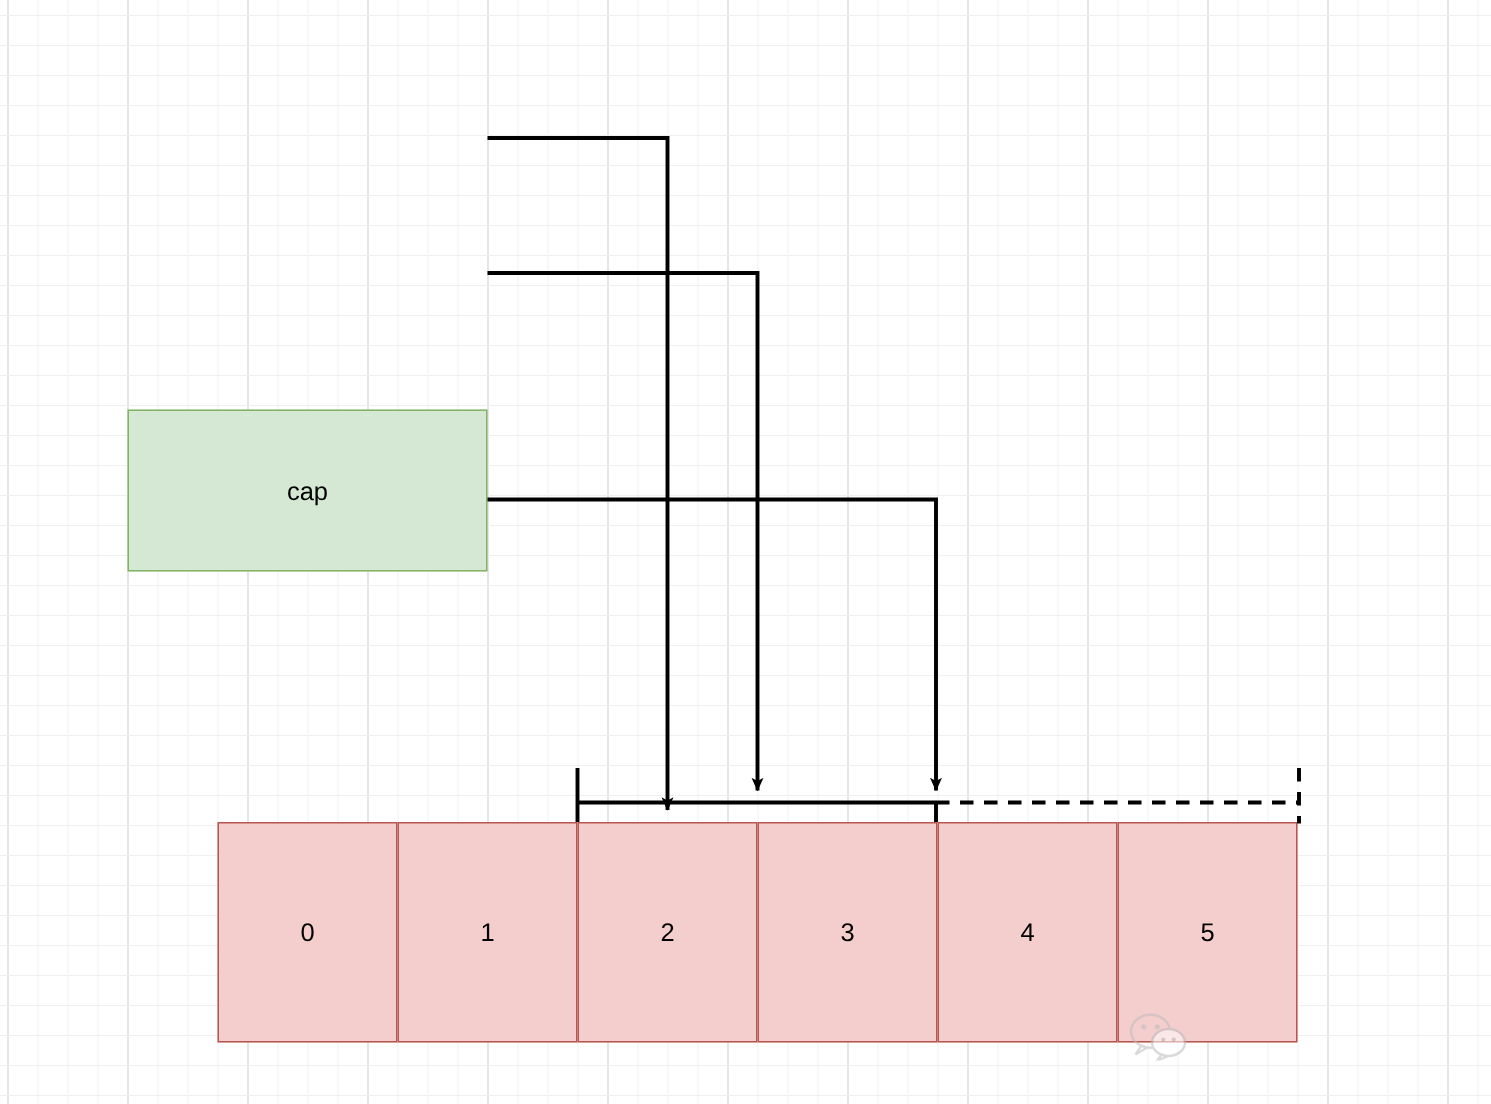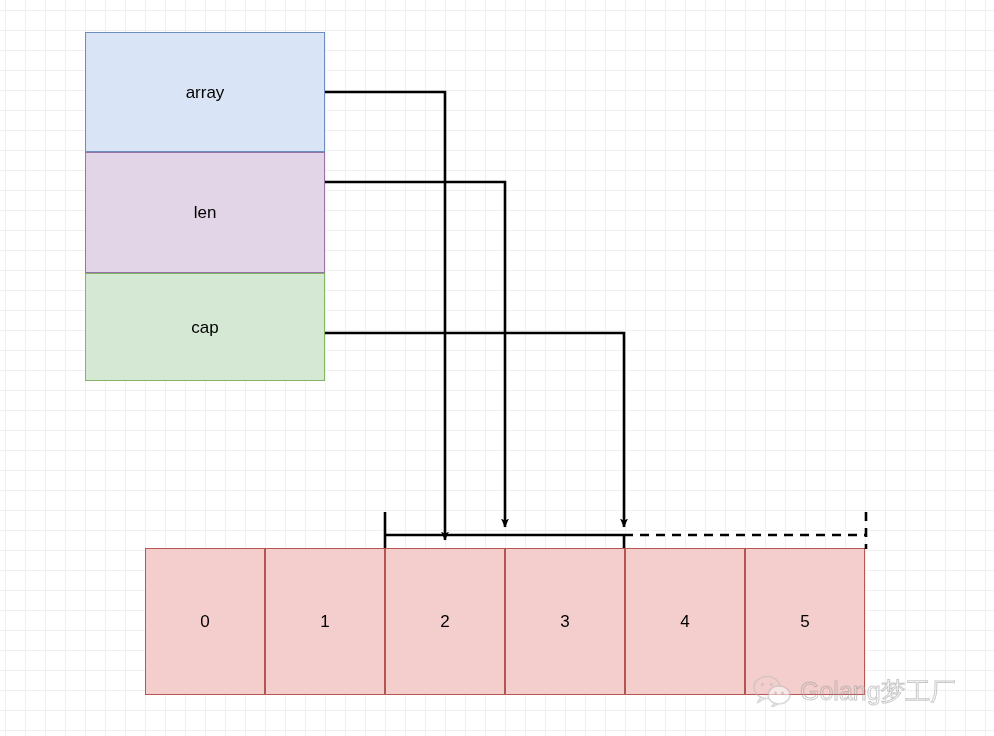--- a/index.html
+++ b/index.html
@@ -91,27 +91,21 @@
     white-space: nowrap;
     letter-spacing: 0px;
     line-height: 1;
   }
 </style>
 </head>
 <body>
 
 <div id="canvas">
 
-  <div class="struct-box" id="box-array">
-    <span>array</span>
-  </div>
 
-  <div class="struct-box" id="box-len">
-    <span>len</span>
-  </div>
 
   <div class="struct-box" id="box-cap">
     <span>cap</span>
   </div>
 
   <div class="array-cell" style="left:145px;">
     <span>0</span>
   </div>
   <div class="array-cell" style="left:265px;">
     <span>1</span>
@@ -157,16 +151,15 @@
     <svg width="42" height="32" viewBox="0 0 42 32">
       <ellipse cx="15" cy="12.5" rx="13" ry="11" fill="none" stroke="#bdbdbd" stroke-width="1.6"></ellipse>
       <path d="M9,22 L5,28 L12.5,23.5 Z" fill="none" stroke="#bdbdbd" stroke-width="1.6"></path>
       <circle cx="10.5" cy="9.5" r="1.7" fill="#bdbdbd"></circle>
       <circle cx="19.5" cy="9.5" r="1.7" fill="#bdbdbd"></circle>
       <ellipse cx="27" cy="20" rx="11" ry="9" fill="#ffffff" stroke="#bdbdbd" stroke-width="1.6"></ellipse>
       <path d="M22.5,28 L19,32.5 L25.5,29.5 Z" fill="#ffffff" stroke="#bdbdbd" stroke-width="1.6"></path>
       <circle cx="23.5" cy="18" r="1.4" fill="#bdbdbd"></circle>
       <circle cx="30.5" cy="18" r="1.4" fill="#bdbdbd"></circle>
     </svg>
-    <span class="wm-text">Golang梦工厂</span>
   </div>
 
 </div>
 
 </body></html>

